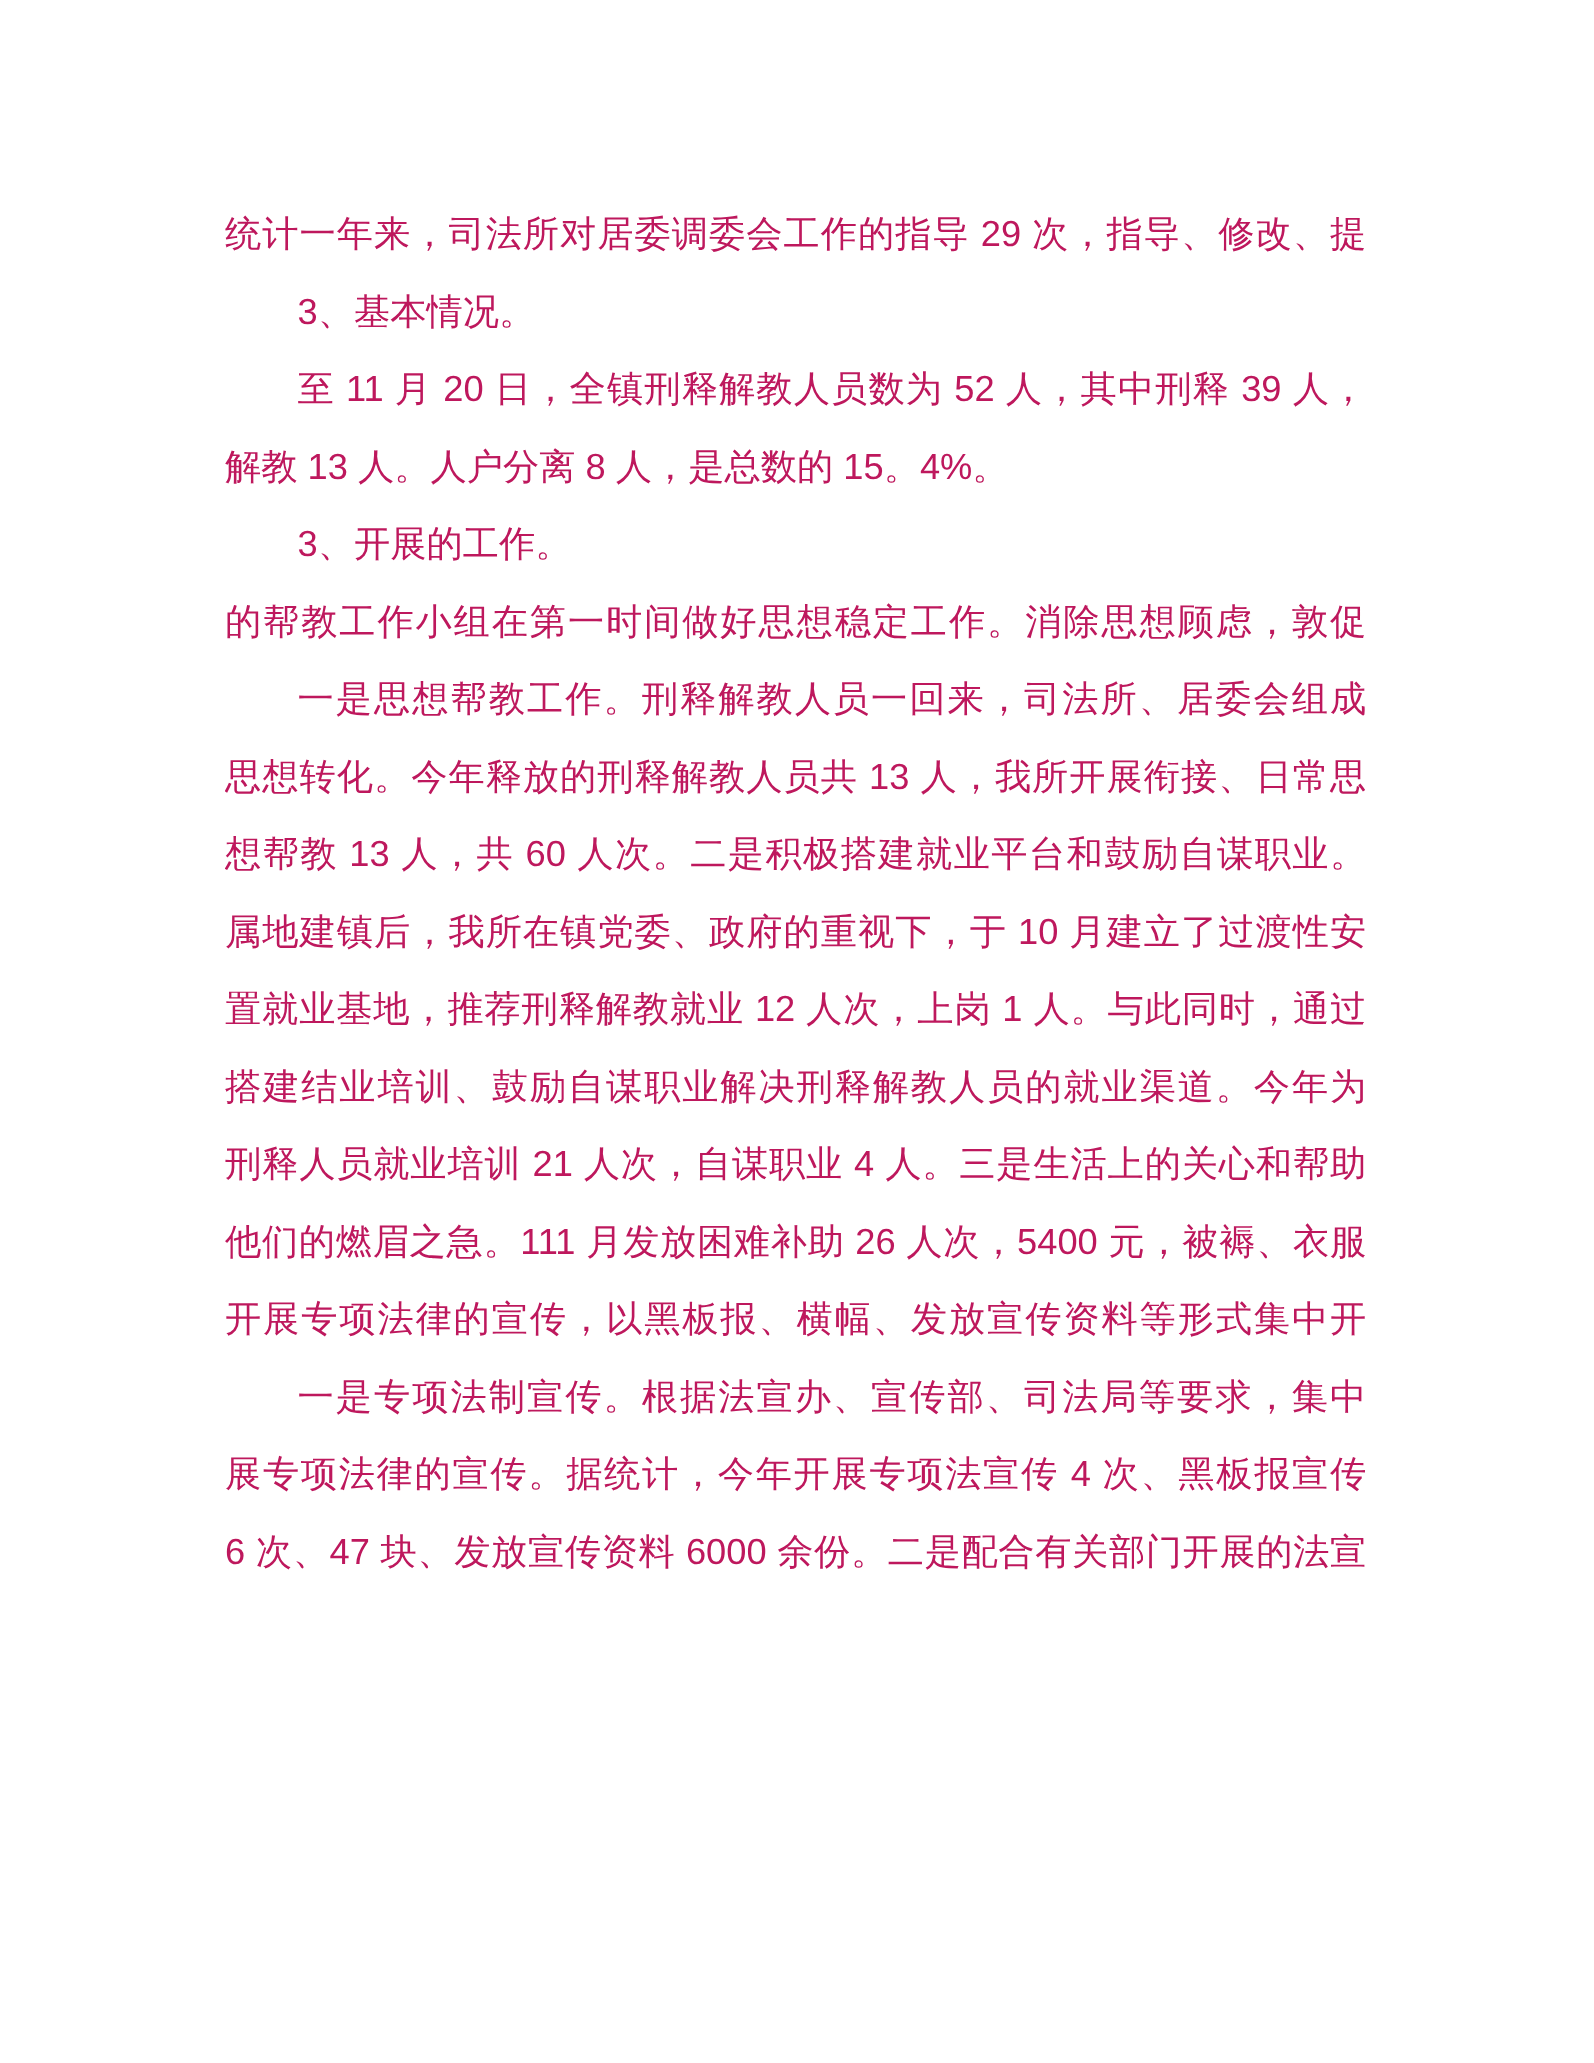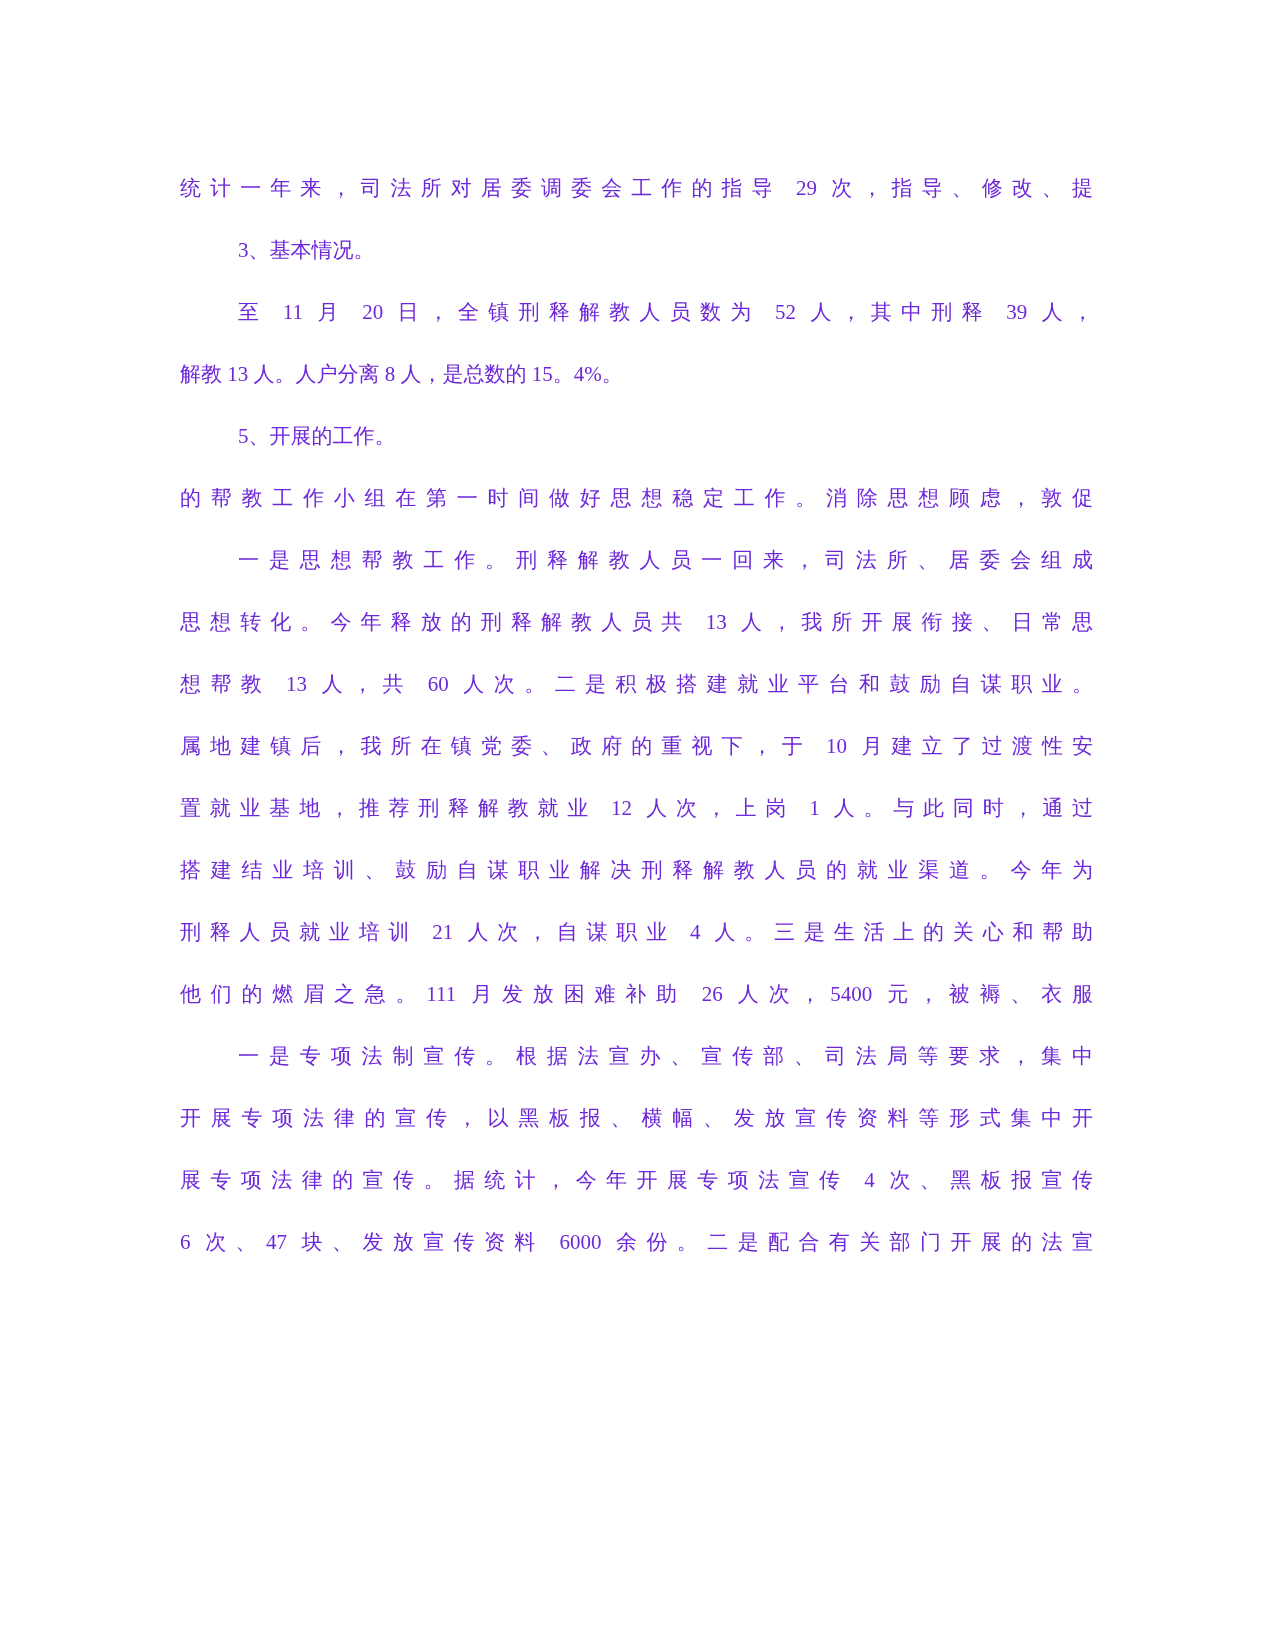--- a/index.html
+++ b/index.html
@@ -17,23 +17,23 @@
   }
   .doc {
     position: absolute;
     left: 180px;
     top: 157px;
     width: 913px;
   }
   .line {
     height: 62px;
     line-height: 62px;
-    font-size: 21px;
-    font-family: Liberation Serif, serif;
-    color: #6d28d9;
+    font-size: 29px;
+    font-family: Liberation Sans, sans-serif;
+    color: #be185d;
     text-align: left;
     overflow: hidden;
   }
   
   .line.fill {
     text-align: justify;
   }
   .line.fill::after {
     content: "";
     display: inline-block;
@@ -47,28 +47,28 @@
 </style>
 </head>
 <body>
 
 <div class="page">
   <div class="doc">
       <div class="line fill">统计一年来，司法所对居委调委会工作的指导 29 次，指导、修改、提</div>
       <div class="line indent">3、基本情况。</div>
       <div class="line fill indent">至 11 月 20 日，全镇刑释解教人员数为 52 人，其中刑释 39 人，</div>
       <div class="line">解教 13 人。人户分离 8 人，是总数的 15。4%。</div>
-      <div class="line indent">5、开展的工作。</div>
+      <div class="line indent">3、开展的工作。</div>
       <div class="line fill">的帮教工作小组在第一时间做好思想稳定工作。消除思想顾虑，敦促</div>
       <div class="line fill indent">一是思想帮教工作。刑释解教人员一回来，司法所、居委会组成</div>
       <div class="line fill">思想转化。今年释放的刑释解教人员共 13 人，我所开展衔接、日常思</div>
       <div class="line fill">想帮教 13 人，共 60 人次。二是积极搭建就业平台和鼓励自谋职业。</div>
       <div class="line fill">属地建镇后，我所在镇党委、政府的重视下，于 10 月建立了过渡性安</div>
       <div class="line fill">置就业基地，推荐刑释解教就业 12 人次，上岗 1 人。与此同时，通过</div>
       <div class="line fill">搭建结业培训、鼓励自谋职业解决刑释解教人员的就业渠道。今年为</div>
       <div class="line fill">刑释人员就业培训 21 人次，自谋职业 4 人。三是生活上的关心和帮助</div>
       <div class="line fill">他们的燃眉之急。111 月发放困难补助 26 人次，5400 元，被褥、衣服</div>
+      <div class="line fill">开展专项法律的宣传，以黑板报、横幅、发放宣传资料等形式集中开</div>
       <div class="line fill indent">一是专项法制宣传。根据法宣办、宣传部、司法局等要求，集中</div>
-      <div class="line fill">开展专项法律的宣传，以黑板报、横幅、发放宣传资料等形式集中开</div>
       <div class="line fill">展专项法律的宣传。据统计，今年开展专项法宣传 4 次、黑板报宣传</div>
       <div class="line fill">6 次、47 块、发放宣传资料 6000 余份。二是配合有关部门开展的法宣</div>
     </div>
 </div>
 
 </body></html>

